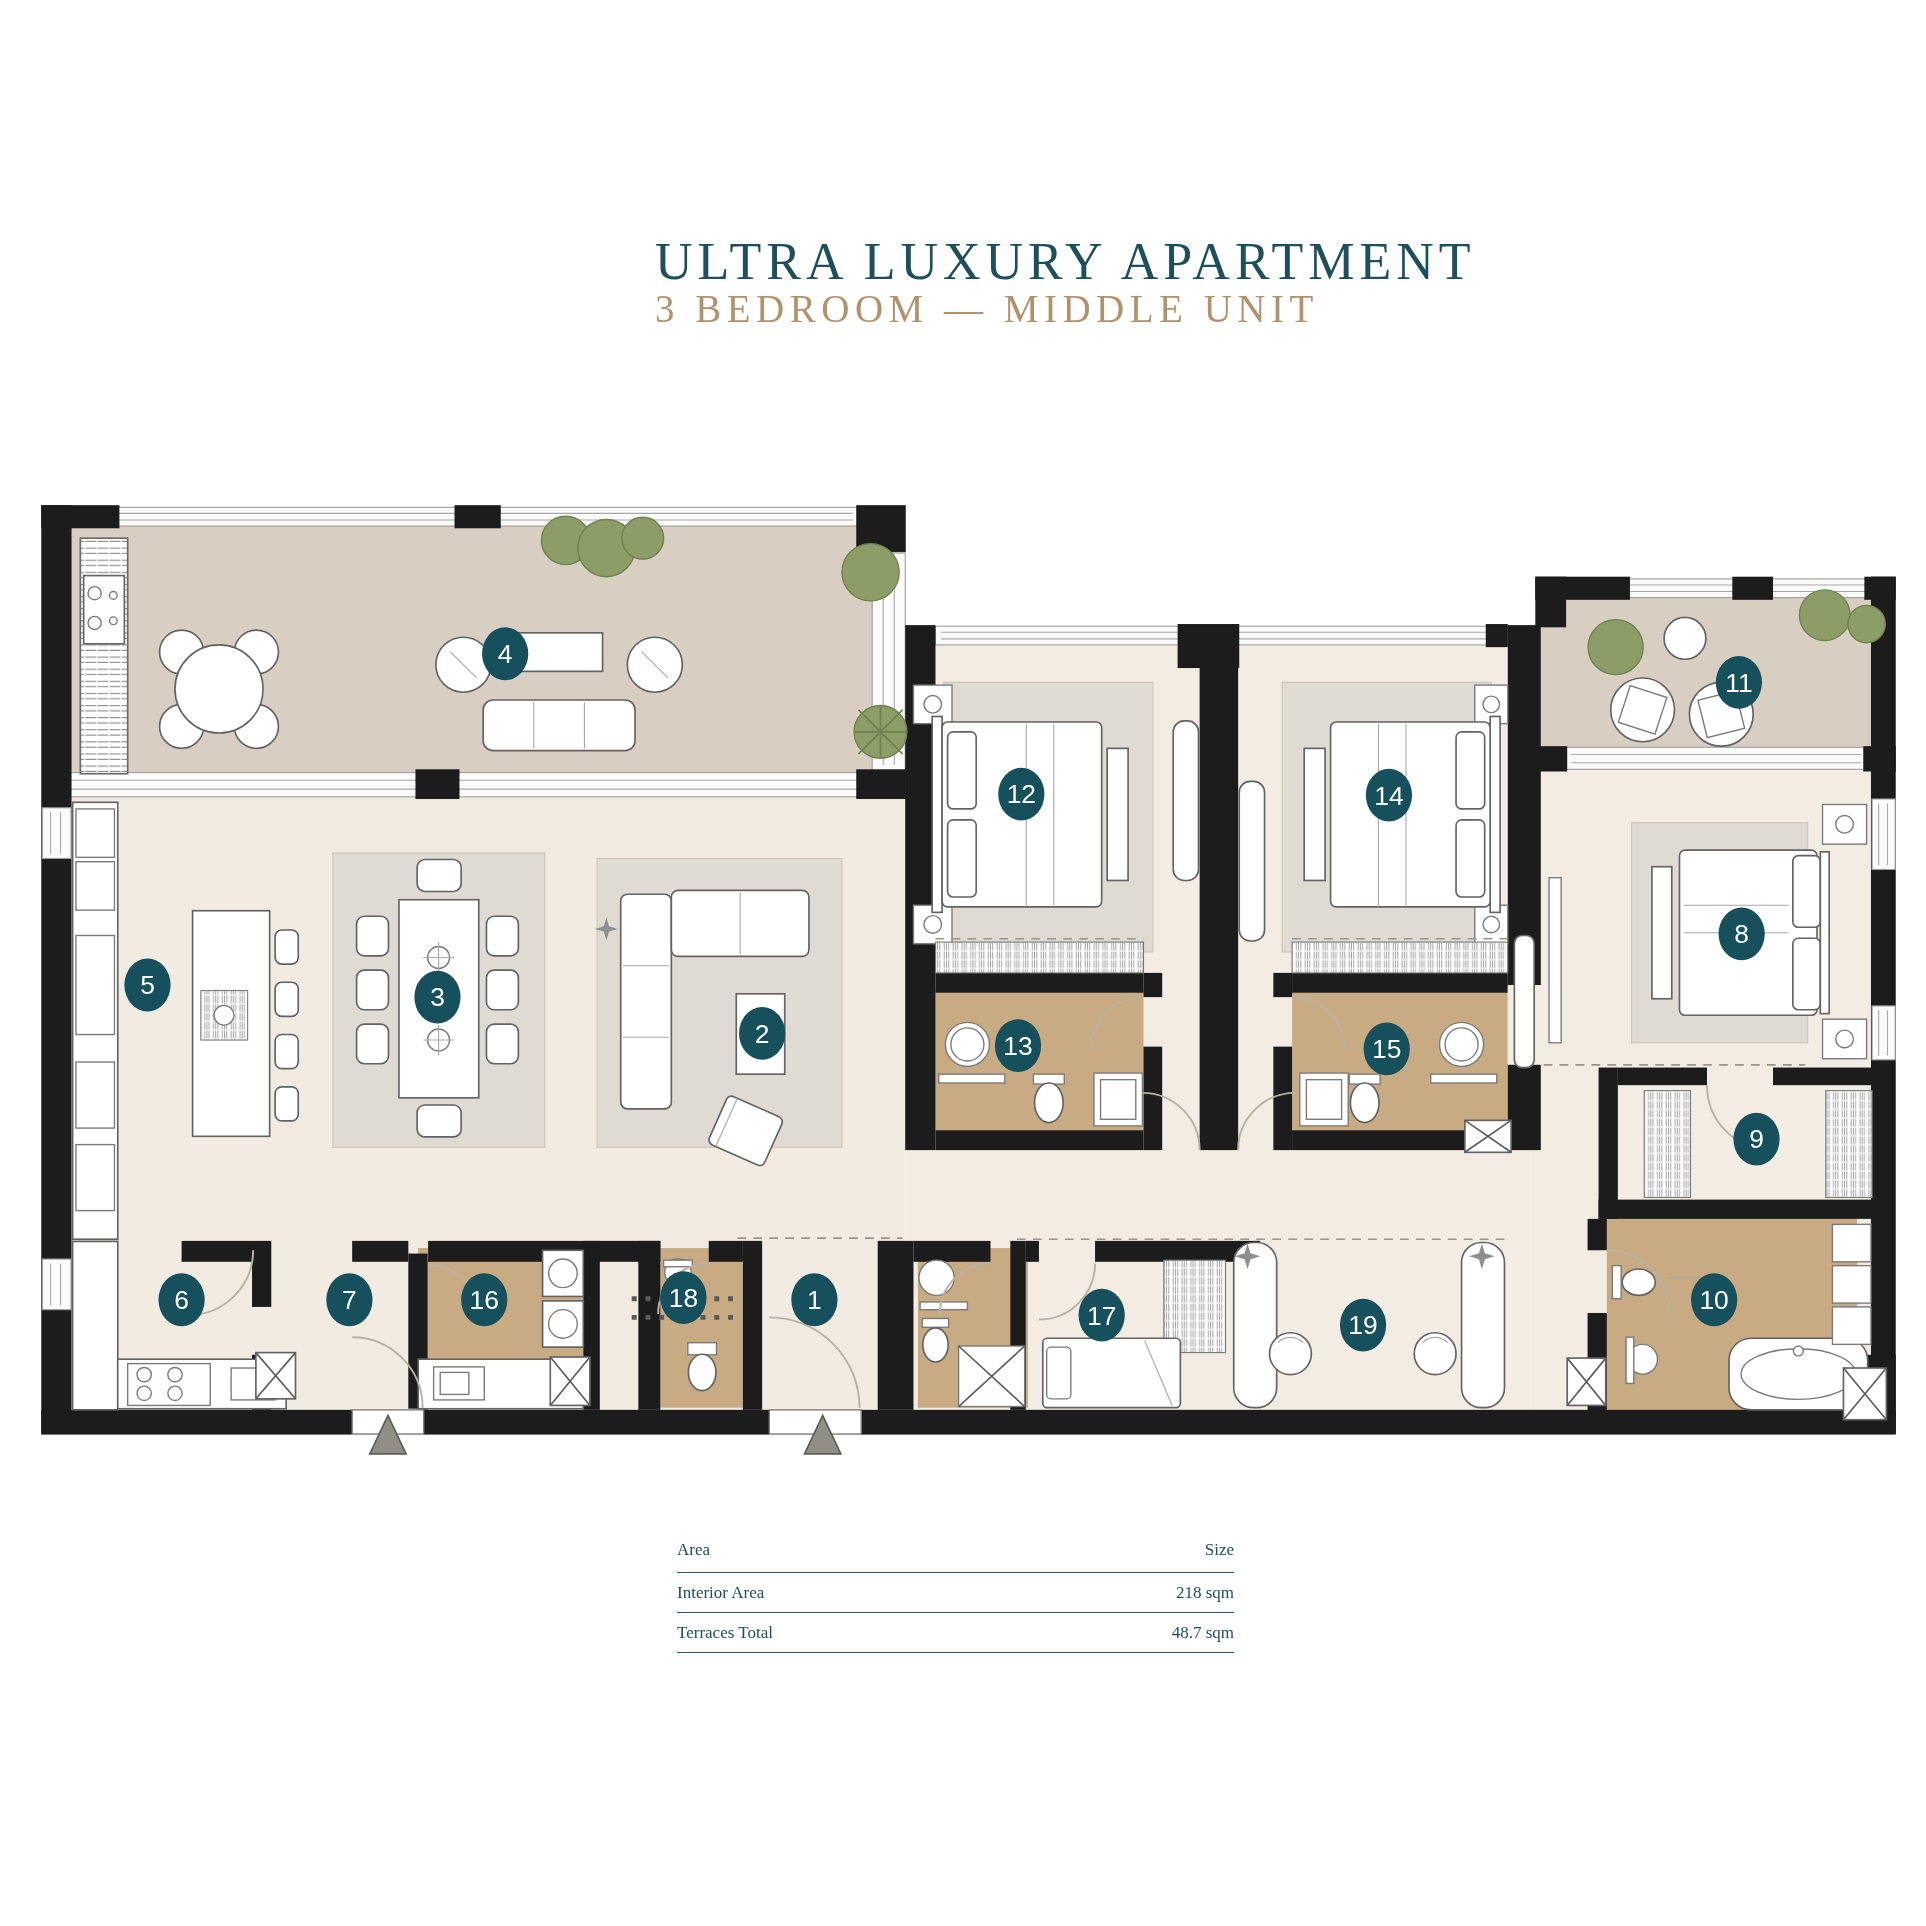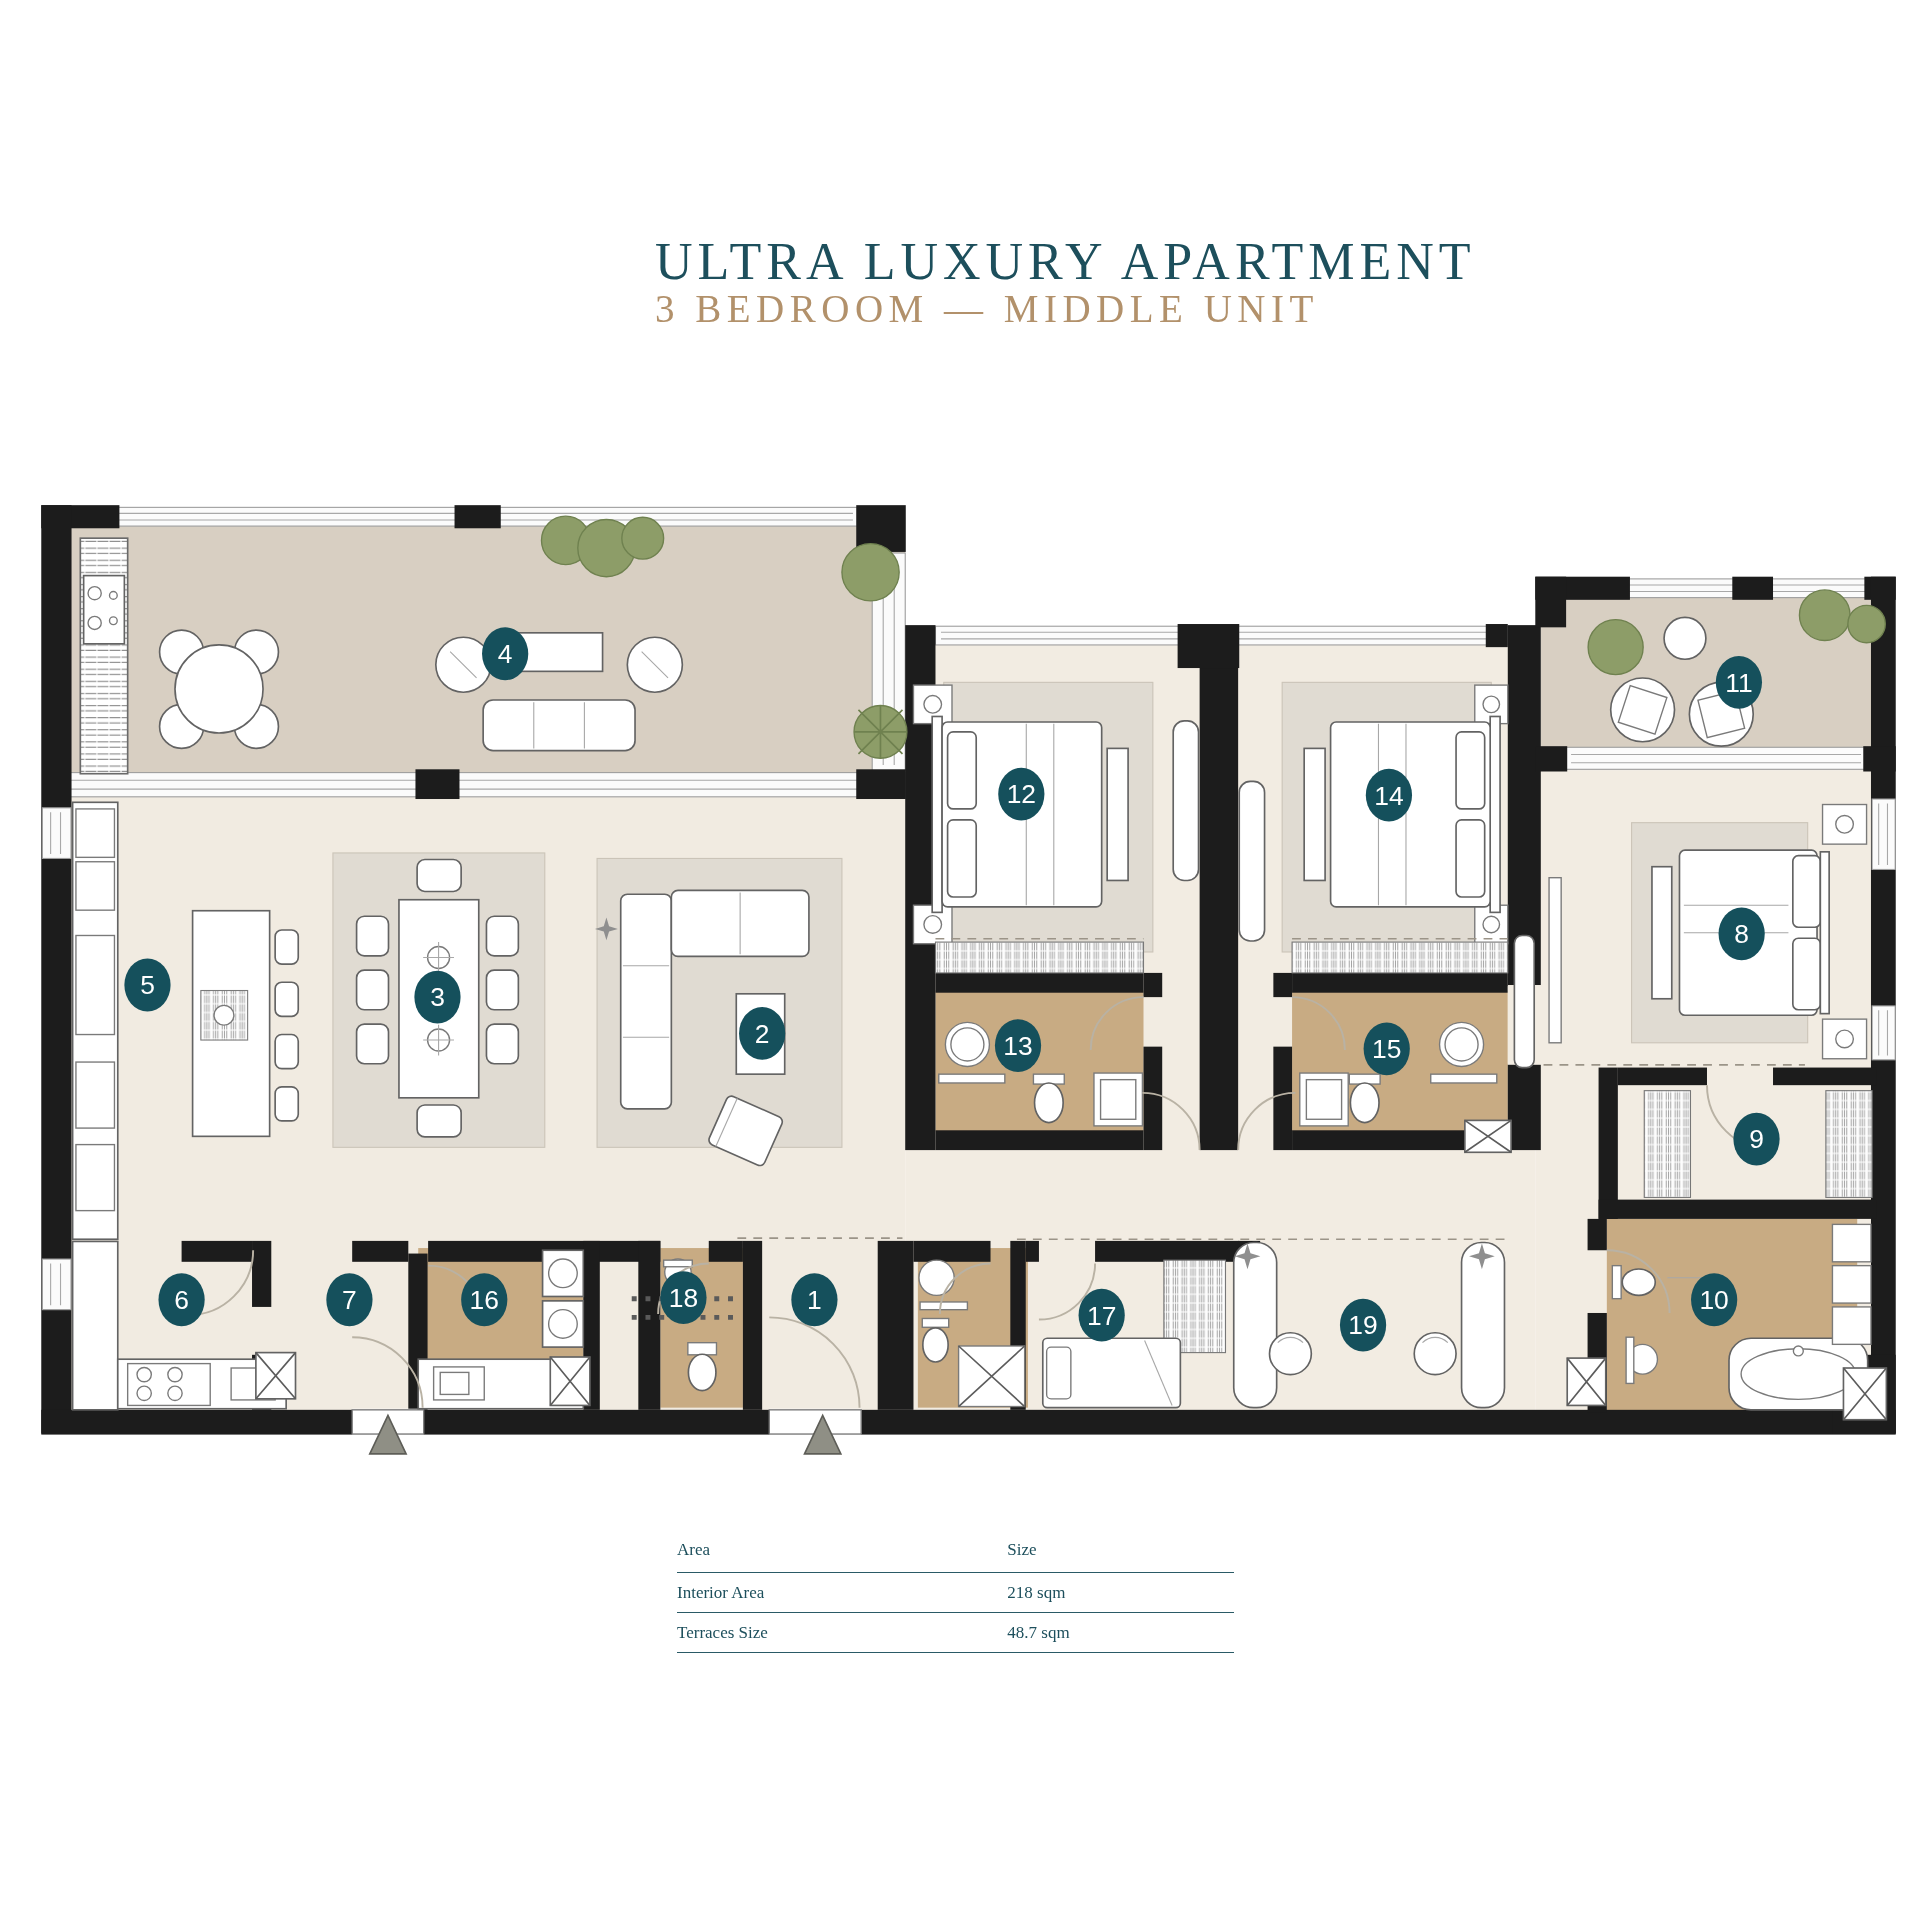--- a/index.html
+++ b/index.html
@@ -31,21 +31,21 @@
   .dash{stroke:#9b9488;stroke-width:3;stroke-dasharray:16 13;fill:none;}
   .dots{stroke:#5a5a5a;stroke-width:9;stroke-dasharray:9 16;fill:none;}
   .plantc{fill:var(--plant-green);stroke:#6f814f;stroke-width:2.5;}
   .star{fill:#8f8f8f;}
   .xline{stroke:#5c5c5c;stroke-width:3;}
   .badge-num{fill:#ffffff;font-family:"Liberation Sans",sans-serif;font-size:48px;text-anchor:middle;}
 
   .area-table{position:absolute;left:677px;top:1540px;width:557px;color:var(--title-teal);}
   .area-table table{width:100%;border-collapse:collapse;font-size:17px;}
   .area-table th{font-weight:normal;text-align:left;padding:0 0 12px 0;border-bottom:1.1px solid var(--table-line-teal);}
-  .area-table th.num, .area-table td.num{text-align:left;}
+  .area-table th.num, .area-table td.num{text-align:right;}
   .area-table td{padding:10px 0 8.8px 0;border-bottom:1.1px solid var(--table-line-teal);}
 </style>
 </head>
 <body>
 
 <div class="page">
 
   <div class="header">
     <div class="title">ULTRA LUXURY APARTMENT</div>
     <div class="subtitle">3 BEDROOM — MIDDLE UNIT</div>
@@ -529,21 +529,21 @@
           <th>Area</th>
           <th class="num">Size</th>
         </tr>
       </thead>
       <tbody id="area-rows">
           <tr>
             <td>Interior Area</td>
             <td class="num">218 sqm</td>
           </tr>
           <tr>
-            <td>Terraces Size</td>
+            <td>Terraces Total</td>
             <td class="num">48.7 sqm</td>
           </tr>
         </tbody>
     </table>
   </div>
 
 </div>
 
 
 </body></html>

